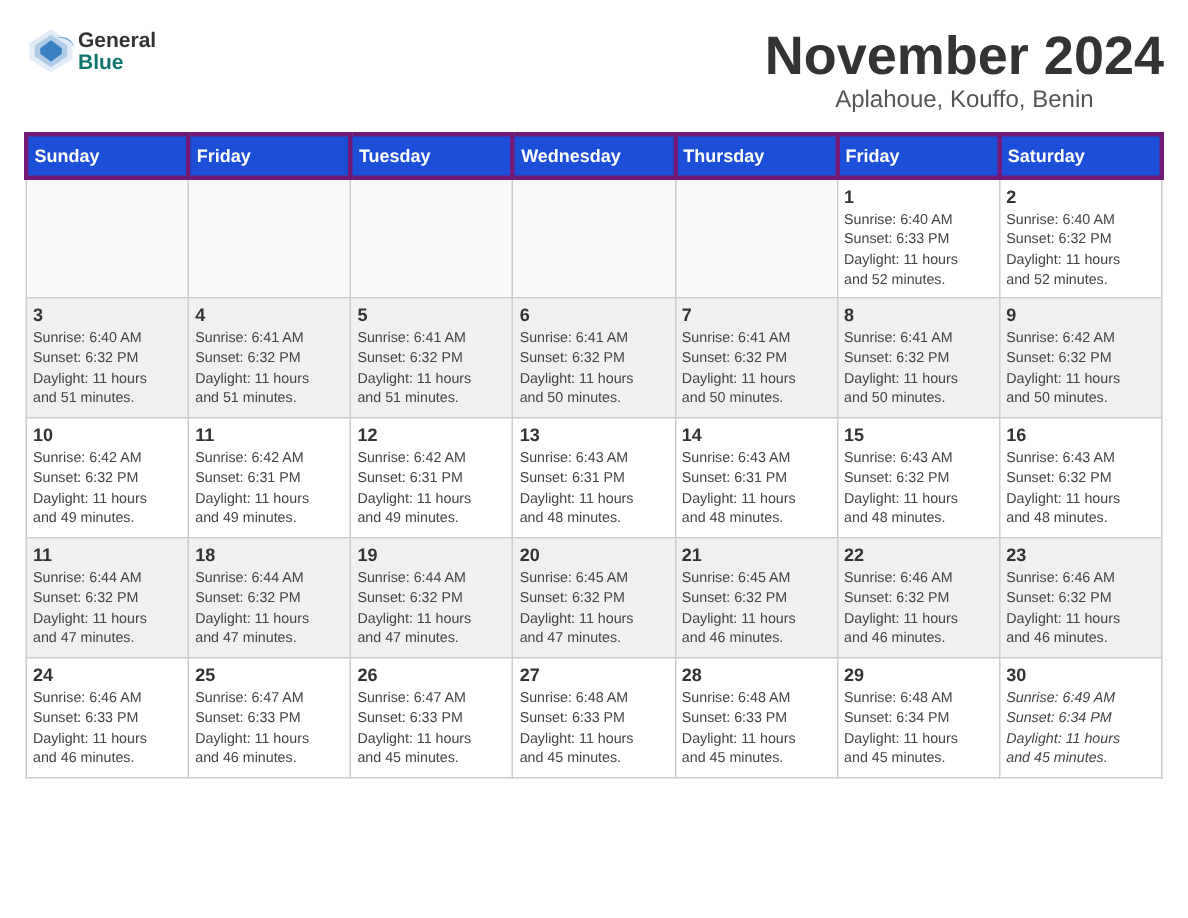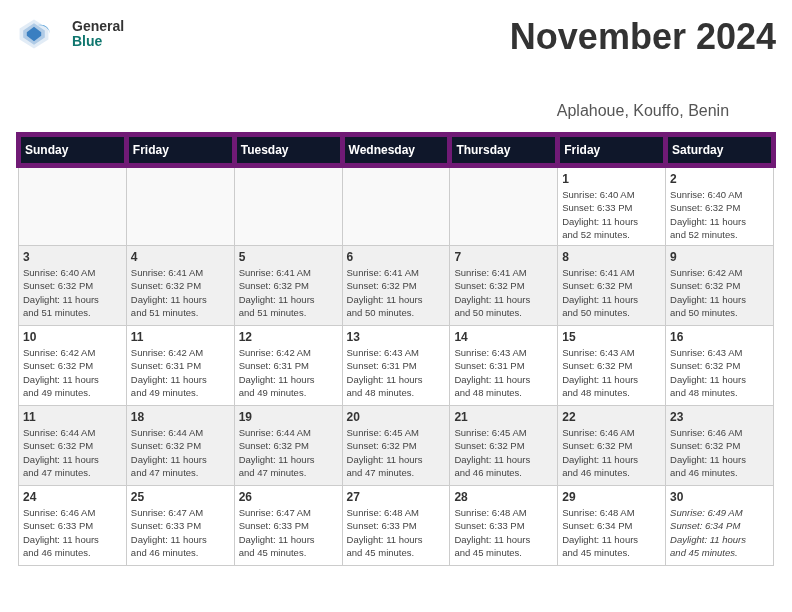--- a/index.html
+++ b/index.html
@@ -12,21 +12,21 @@
     }
     .header {
       display: flex;
       justify-content: space-between;
       align-items: flex-start;
       margin-bottom: 12px;
     }
     .logo {
       display: flex;
       align-items: center;
-      gap: 20px;
+      gap: 0;
     }
     .logo-text {
       display: flex;
       flex-direction: column;
       font-size: 14px;
       font-weight: bold;
       line-height: 1.1;
     }
     .logo-text .general { color: #333; }
     .logo-text .blue { color: #0f766e; }
@@ -38,34 +38,33 @@
       text-align: center;
     }
     .month-title {
       font-size: 36px;
       font-weight: bold;
       color: #333;
     }
     .location {
       font-size: 16px;
       color: #555;
-      margin-top: 44px;
     }
     .calendar {
       width: 100%;
       border-collapse: collapse;
     }
     .calendar th {
-      background: #0f172a;
+      background: #1d4ed8;
       color: #fff;
       font-size: 12px;
       font-weight: bold;
       padding: 6px 4px;
       text-align: left;
-      border: 5px solid #701a75;
+      border: 3px solid #701a75;
     }
     .calendar td {
       border: 1px solid #ccc;
       vertical-align: top;
       padding: 4px;
       width: calc(100% / 7);
       height: 80px;
       font-size: 10px;
       color: #333;
       background: #fff;

